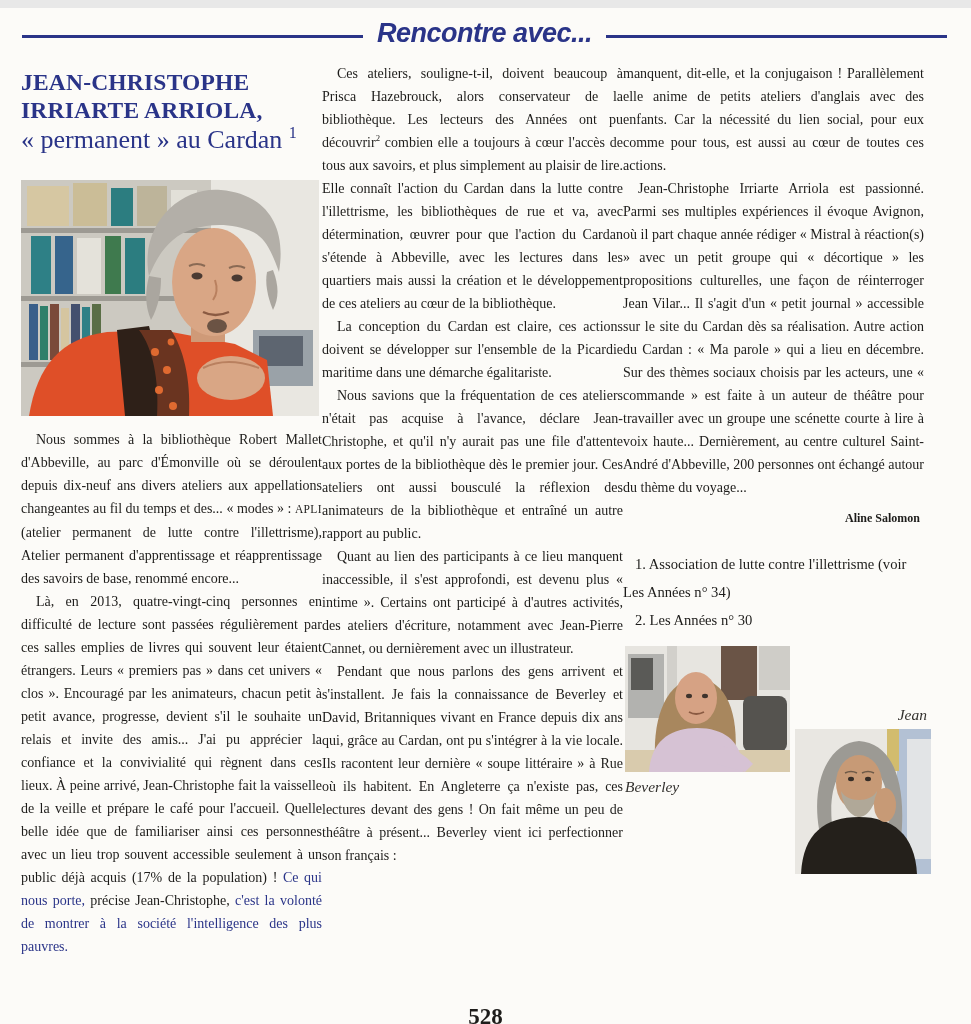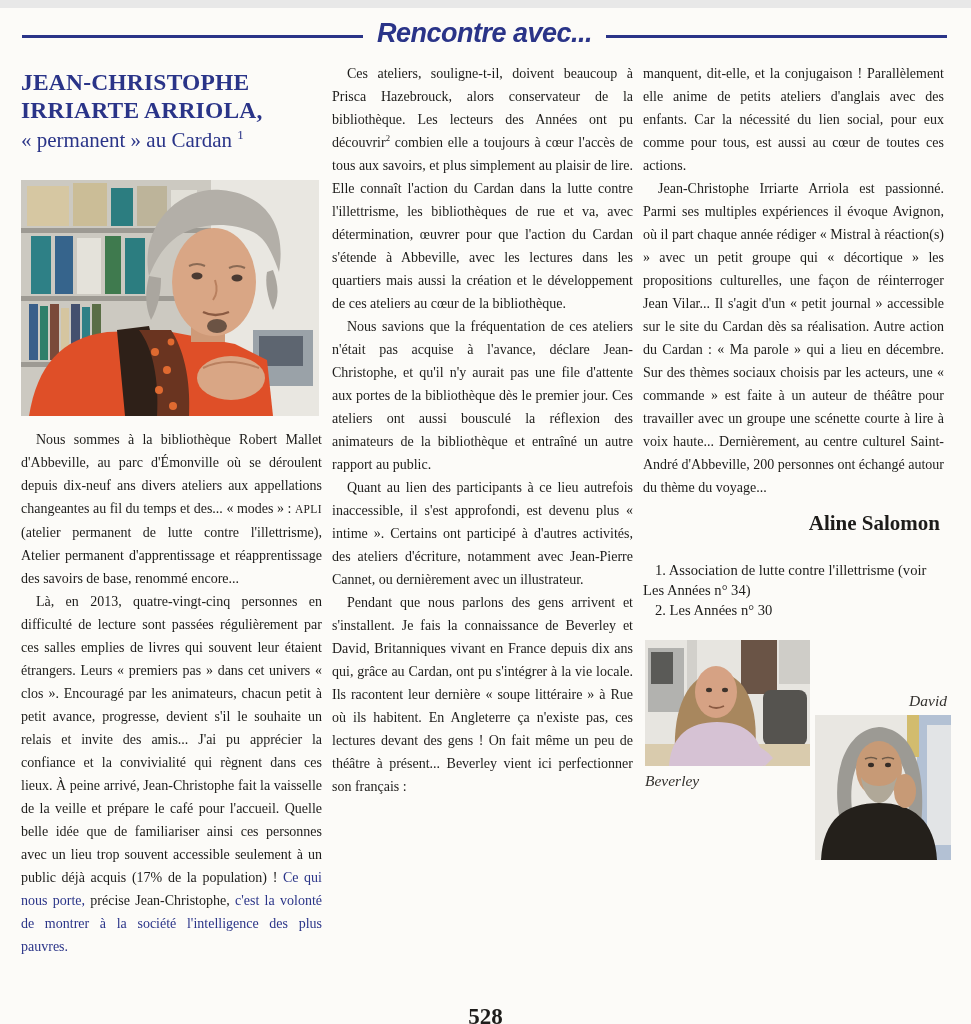--- a/index.html
+++ b/index.html
@@ -29,21 +29,21 @@
   }
   .section-title{
     font-family:"Liberation Sans", sans-serif;
     font-weight:bold;font-style:italic;
     font-size:27px;color:var(--accent);
     white-space:nowrap;letter-spacing:-0.5px;
   }
   
   .cols{
     position:absolute;top:54px;left:21px;right:20px;bottom:24px;
-    display:flex;gap:10px;
+    display:flex;gap:0;
   }
   .col{width:301px;min-width:301px;}
   .col p{
     font-size:14px;line-height:23px;
     text-align:justify;text-indent:15px;
     color:var(--body-ink);
   }
   .col p.no-indent{text-indent:0;}
   .seg-i{}
   .seg-b{font-weight:normal;color:var(--accent);}
@@ -51,35 +51,35 @@
   .seg-sc{font-size:0.82em;letter-spacing:0.4px;}
   
   .article-title{
     margin-top:6px;
     color:var(--accent);
     font-weight:bold;font-size:23.5px;line-height:28px;
     letter-spacing:0.2px;
   }
   .article-subtitle{
     color:var(--accent);
-    font-size:21px;line-height:26px;margin-top:3px;
+    font-size:26px;line-height:26px;margin-top:3px;
   }
   .main-photo{display:block;margin-top:27px;margin-bottom:12px;}
   
   .byline{
-    text-align:right;font-weight:bold;font-size:21px;
+    text-align:right;font-weight:bold;font-size:12px;
     margin-top:12px;padding-right:4px;
   }
   .footnotes{margin-top:24px;}
   .footnote{
-    font-size:14.6px;line-height:20px;
+    font-size:14.6px;line-height:28px;
     text-indent:12px;text-align:left;
   }
   .photo-duo{position:relative;height:250px;margin-top:10px;}
-  .fig-beverley{position:absolute;left:2px;top:10px;width:165px;}
+  .fig-beverley{position:absolute;left:2px;top:2px;width:165px;}
   .fig-beverley .caption{margin-top:6px;}
   .fig-david{position:absolute;right:-7px;top:62px;width:136px;text-align:right;}
   .fig-david .caption{margin-bottom:5px;padding-right:4px;}
   .caption{
     font-style:italic;font-size:15.5px;color:#33312e;
     text-indent:0;
   }
   .photo-frame{display:block;background:#e8e6e1;}
   
   .page-number{
@@ -169,22 +169,23 @@
         <ellipse cx="210" cy="198" rx="34" ry="22" fill="#d9a685"></ellipse>
         <path d="M 182 188 Q 206 176 238 188" stroke="#b9805f" stroke-width="2" fill="none"></path>
       </svg>
 
       <p><span>Nous sommes à la bibliothèque Robert Mallet d'Abbeville, au parc d'Émonville où se déroulent depuis dix-neuf ans divers ateliers aux appellations changeantes au fil du temps et des... « modes » : </span><span class="seg-sc">APLI</span><span> (atelier permanent de lutte contre l'illettrisme), Atelier permanent d'apprentissage et réapprentissage des savoirs de base, renommé encore...</span></p>
       <p><span>Là, en 2013, quatre-vingt-cinq personnes en difficulté de lecture sont passées régulièrement par ces salles emplies de livres qui souvent leur étaient étrangers. Leurs « premiers pas » dans cet univers « clos ». Encouragé par les animateurs, chacun petit à petit avance, progresse, devient s'il le souhaite un relais et invite des amis... J'ai pu apprécier la confiance et la convivialité qui règnent dans ces lieux. À peine arrivé, Jean-Christophe fait la vaisselle de la veille et prépare le café pour l'accueil. Quelle belle idée que de familiariser ainsi ces personnes avec un lieu trop souvent accessible seulement à un public déjà acquis (17% de la population) ! </span><span class="seg-b">Ce qui nous porte,</span><span> précise Jean-Christophe, </span><span class="seg-b">c'est la volonté de montrer à la société l'intelligence des plus pauvres.</span></p>
     </section>
 
     <section class="col">
       <p><span>Ces ateliers, souligne-t-il, doivent beaucoup à Prisca Hazebrouck, alors conservateur de la bibliothèque. Les lecteurs des </span><span class="seg-i">Années</span><span> ont pu découvrir</span><span class="seg-sup">2</span><span> combien elle a toujours à cœur l'accès de tous aux savoirs, et plus simplement au plaisir de lire. Elle connaît l'action du Cardan dans la lutte contre l'illettrisme, les bibliothèques de rue et va, avec détermination, œuvrer pour que l'action du Cardan s'étende à Abbeville, avec les lectures dans les quartiers mais aussi la création et le développement de ces ateliers au cœur de la bibliothèque.</span></p>
+      <p><span>La conception du Cardan est claire, ces actions doivent se développer sur l'ensemble de la Picardie maritime </span><span class="seg-i">dans une démarche égalitariste.</span></p>
       <p><span class="seg-i">Nous savions que la fréquentation de ces ateliers n'était pas acquise à l'avance,</span><span> déclare Jean-Christophe, </span><span class="seg-i">et qu'il n'y aurait pas une file d'attente aux portes de la bibliothèque dès le premier jour.</span><span> Ces ateliers ont aussi bousculé la réflexion des animateurs de la bibliothèque et entraîné un autre rapport au public.</span></p>
-      <p><span>Quant au lien des participants à ce lieu autrefois inaccessible, il s'est approfondi, est devenu plus « intime ». Certains ont participé à d'autres activités, des ateliers d'écriture, notamment avec Jean-Pierre Cannet, ou dernièrement avec un illustrateur.</span></p>
+      <p><span>Quant au lien des participants à ce lieu manquent inaccessible, il s'est approfondi, est devenu plus « intime ». Certains ont participé à d'autres activités, des ateliers d'écriture, notamment avec Jean-Pierre Cannet, ou dernièrement avec un illustrateur.</span></p>
       <p><span>Pendant que nous parlons des gens arrivent et s'installent. Je fais la connaissance de Beverley et David, Britanniques vivant en France depuis dix ans qui, grâce au Cardan, ont pu s'intégrer à la vie locale. Ils racontent leur dernière « soupe littéraire » à Rue où ils habitent. </span><span class="seg-i">En Angleterre ça n'existe pas, ces lectures devant des gens ! On fait même un peu de théâtre à présent...</span><span> Beverley vient ici perfectionner son français : </span></p>
     </section>
 
     <section class="col">
       <p class="no-indent"><span class="seg-i">manquent</span><span>, dit-elle, </span><span class="seg-i">et la conjugaison !</span><span> Parallèlement elle anime de petits ateliers d'anglais avec des enfants. Car la nécessité du lien social, pour eux comme pour tous, est aussi au cœur de toutes ces actions.</span></p>
       <p><span>Jean-Christophe Irriarte Arriola est passionné. Parmi ses multiples expériences il évoque Avignon, où il part chaque année rédiger « Mistral à réaction(s) » avec un petit groupe qui « décortique » les propositions culturelles, </span><span class="seg-i">une façon de réinterroger Jean Vilar...</span><span> Il s'agit d'un « petit journal » accessible sur le site du Cardan dès sa réalisation. Autre action du Cardan : « Ma parole » qui a lieu en décembre. Sur des thèmes sociaux choisis par les acteurs, une « commande » est faite à un auteur de théâtre pour travailler avec un groupe une scénette courte à lire à voix haute... Dernièrement, au centre culturel Saint-André d'Abbeville, 200 personnes ont échangé autour du thème du voyage...</span></p>
 
       <div class="byline">Aline Salomon</div>
 
       <div class="footnotes">
@@ -211,21 +212,21 @@
             <ellipse cx="64" cy="50" rx="3" ry="2.2" fill="#3e332c"></ellipse>
             <ellipse cx="80" cy="50" rx="3" ry="2.2" fill="#3e332c"></ellipse>
             <path d="M 64 66 Q 71 70 79 66" stroke="#8a5a42" stroke-width="1.8" fill="none"></path>
             <path d="M 24 126 C 26 96 44 82 72 82 C 102 82 118 98 118 126 Z" fill="#d6c2d4"></path>
             <path d="M 96 100 Q 116 104 128 118 L 120 126 L 92 118 Z" fill="#d6c2d4"></path>
           </svg>
           <figcaption class="caption">Beverley</figcaption>
         </figure>
 
         <figure class="fig-david">
-          <figcaption class="caption">David</figcaption>
+          <figcaption class="caption">Jean</figcaption>
           <svg class="photo-frame" width="136" height="145" viewBox="0 0 136 145">
             <rect width="136" height="145" fill="#e9e7e2"></rect>
             <rect x="102" y="0" width="34" height="145" fill="#b3c1d4"></rect>
             <rect x="112" y="10" width="24" height="120" fill="#e2e4e6"></rect>
             <rect x="92" y="0" width="12" height="42" fill="#d2bc6e"></rect>
 
             <path d="M 24 100 C 16 52 34 14 64 12 C 96 14 112 50 106 110 L 92 110 C 98 64 88 36 64 34 C 42 36 32 62 38 104 Z" fill="#9c9a94"></path>
             <ellipse cx="64" cy="54" rx="23" ry="28" fill="#c79a76"></ellipse>
             <ellipse cx="56" cy="50" rx="3" ry="2.2" fill="#352c26"></ellipse>
             <ellipse cx="73" cy="50" rx="3" ry="2.2" fill="#352c26"></ellipse>

